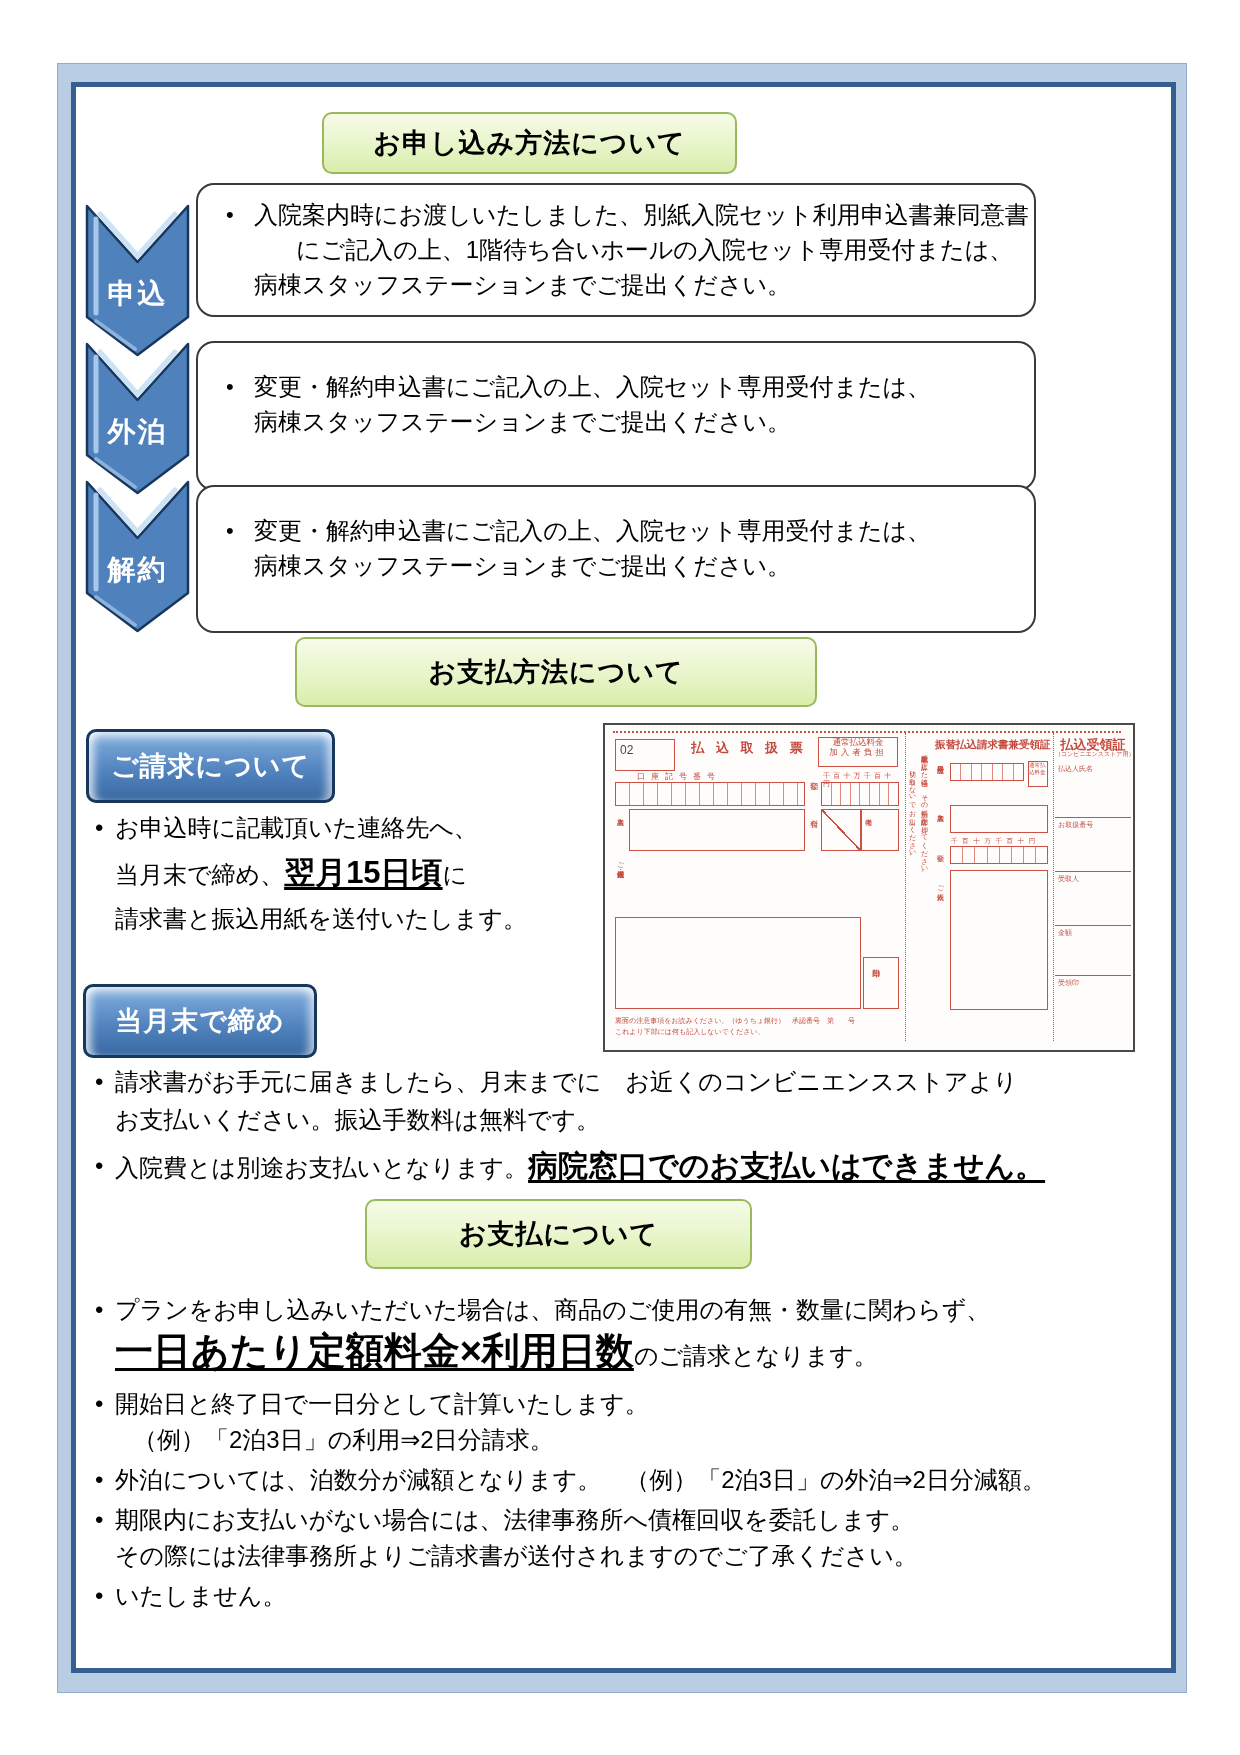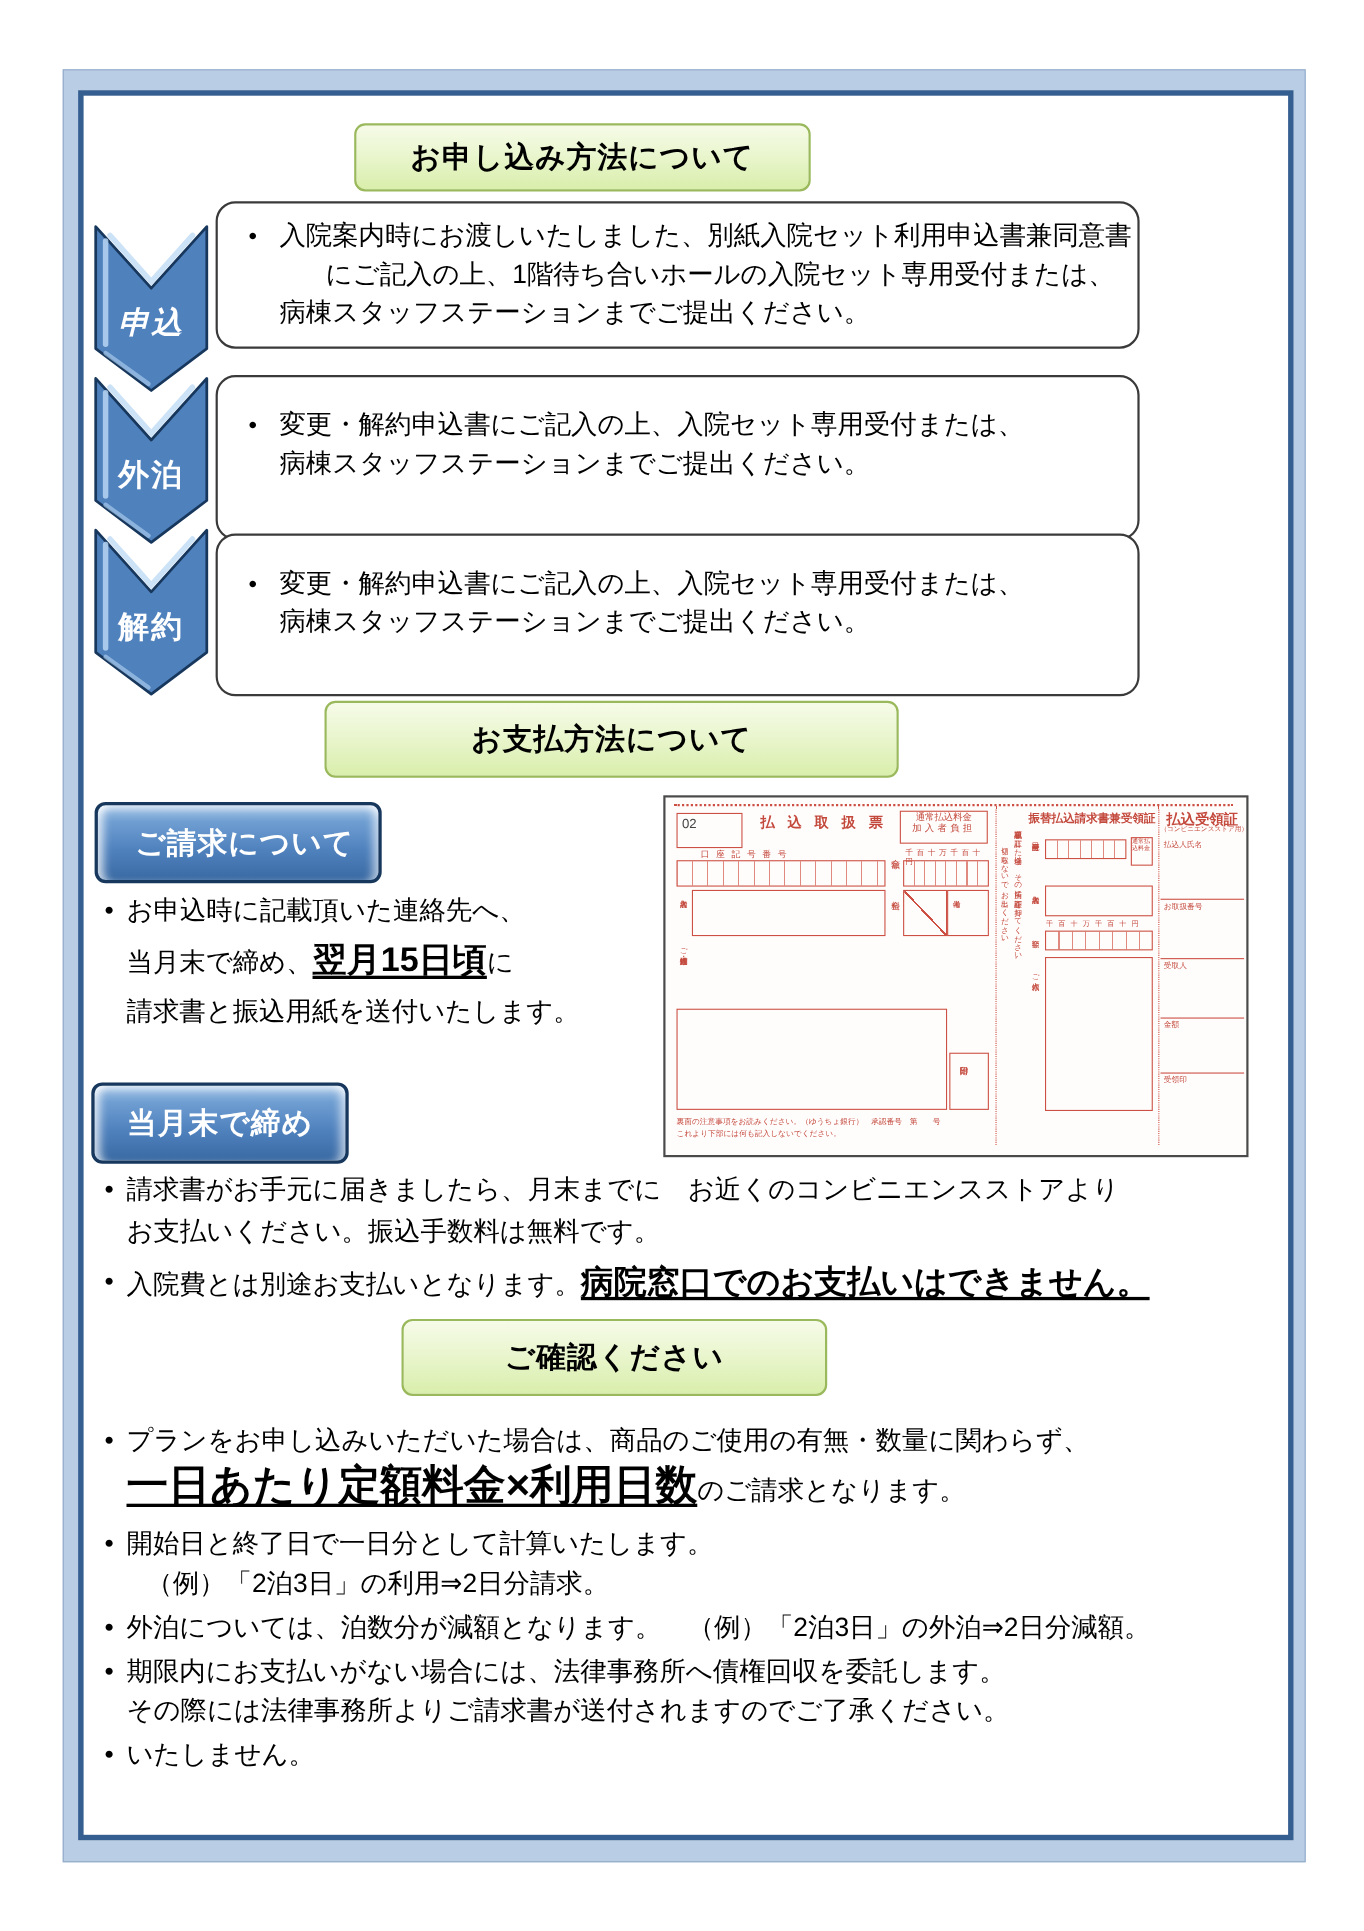--- a/index.html
+++ b/index.html
@@ -69,21 +69,21 @@
   <div class="green-box" style="left:322px;top:112px;width:411px;height:58px;">
     <span>お申し込み方法について</span>
   </div>
 
   <svg class="abs" style="left:85px;top:203px;" width="105" height="156" viewBox="0 0 105 156">
     <polygon points="2,3 52.5,59 103,3 103,114 52.5,152 2,114" fill="#4f81bd" stroke="#17375d" stroke-width="2.5" stroke-linejoin="round"></polygon>
     <path d="M11,16 L11,110" stroke="#b6d5f2" stroke-width="5" stroke-linecap="round" opacity="0.85" fill="none"></path>
     <path d="M15,11 L52.5,53 L90,11" stroke="#b6d5f2" stroke-width="5" stroke-linecap="round" opacity="0.7" fill="none"></path>
     <path d="M11,118 L50,146" stroke="#b6d5f2" stroke-width="4" stroke-linecap="round" opacity="0.6" fill="none"></path>
   </svg>
-  <div class="chev-label" style="left:85px;top:275px;font-style:italic;">申込</div>
+  <div class="chev-label" style="left:85px;top:275px;">申込</div>
 
   <svg class="abs" style="left:85px;top:341px;" width="105" height="156" viewBox="0 0 105 156">
     <polygon points="2,3 52.5,59 103,3 103,114 52.5,152 2,114" fill="#4f81bd" stroke="#17375d" stroke-width="2.5" stroke-linejoin="round"></polygon>
     <path d="M11,16 L11,110" stroke="#b6d5f2" stroke-width="5" stroke-linecap="round" opacity="0.85" fill="none"></path>
     <path d="M15,11 L52.5,53 L90,11" stroke="#b6d5f2" stroke-width="5" stroke-linecap="round" opacity="0.7" fill="none"></path>
     <path d="M11,118 L50,146" stroke="#b6d5f2" stroke-width="4" stroke-linecap="round" opacity="0.6" fill="none"></path>
   </svg>
   <div class="chev-label" style="left:85px;top:413px;">外泊</div>
 
   <svg class="abs" style="left:85px;top:479px;" width="105" height="156" viewBox="0 0 105 156">
@@ -124,21 +124,21 @@
     </div>
     <div class="box-line">
       <span>病棟スタッフステーションまでご提出ください。</span>
     </div>
   </div>
 
   <div class="green-box" style="left:295px;top:637px;width:518px;height:66px;">
     <span>お支払方法について</span>
   </div>
 
-  <div class="blue-btn" style="left:86px;top:729px;width:243px;height:68px;padding-left:12px;">
+  <div class="blue-btn" style="left:86px;top:729px;width:243px;height:68px;">
     <span>ご請求について</span>
   </div>
 
   <div class="abs" style="left:95px;top:812px;width:480px;">
     <div class="bullet-row t24">
       <span class="bullet">•</span>
       <span>お申込時に記載頂いた連絡先へ、</span>
     </div>
     <div class="bullet-row" style="margin-top:8px;line-height:42px;">
       <span class="t24">当月末で締め、</span><span class="em-big" style="font-size:31px;">翌月15日頃</span><span class="t24">に</span>
@@ -226,21 +226,21 @@
     <div class="bullet-row t24" style="margin-top:6px;">
       <span>お支払いください。振込手数料は無料です。</span>
     </div>
     <div class="bullet-row" style="margin-top:10px;line-height:40px;">
       <span class="bullet t24">•</span>
       <span class="t24">入院費とは別途お支払いとなります。</span><span class="em-big" style="font-size:30px;">病院窓口でのお支払いはできません。</span>
     </div>
   </div>
 
   <div class="green-box" style="left:365px;top:1199px;width:383px;height:66px;">
-    <span>ご確認ください</span>
+    <span>お支払について</span>
   </div>
 
   <div class="abs" style="left:95px;top:1294px;width:1060px;">
     <div class="bullet-row t24">
       <span class="bullet">•</span>
       <span>プランをお申し込みいただいた場合は、商品のご使用の有無・数量に関わらず、</span>
     </div>
     <div class="bullet-row" style="margin-top:4px;line-height:42px;">
       <span class="em-big" style="font-size:38px;">一日あたり定額料金×利用日数</span><span class="t24">のご請求となります。</span>
     </div>

